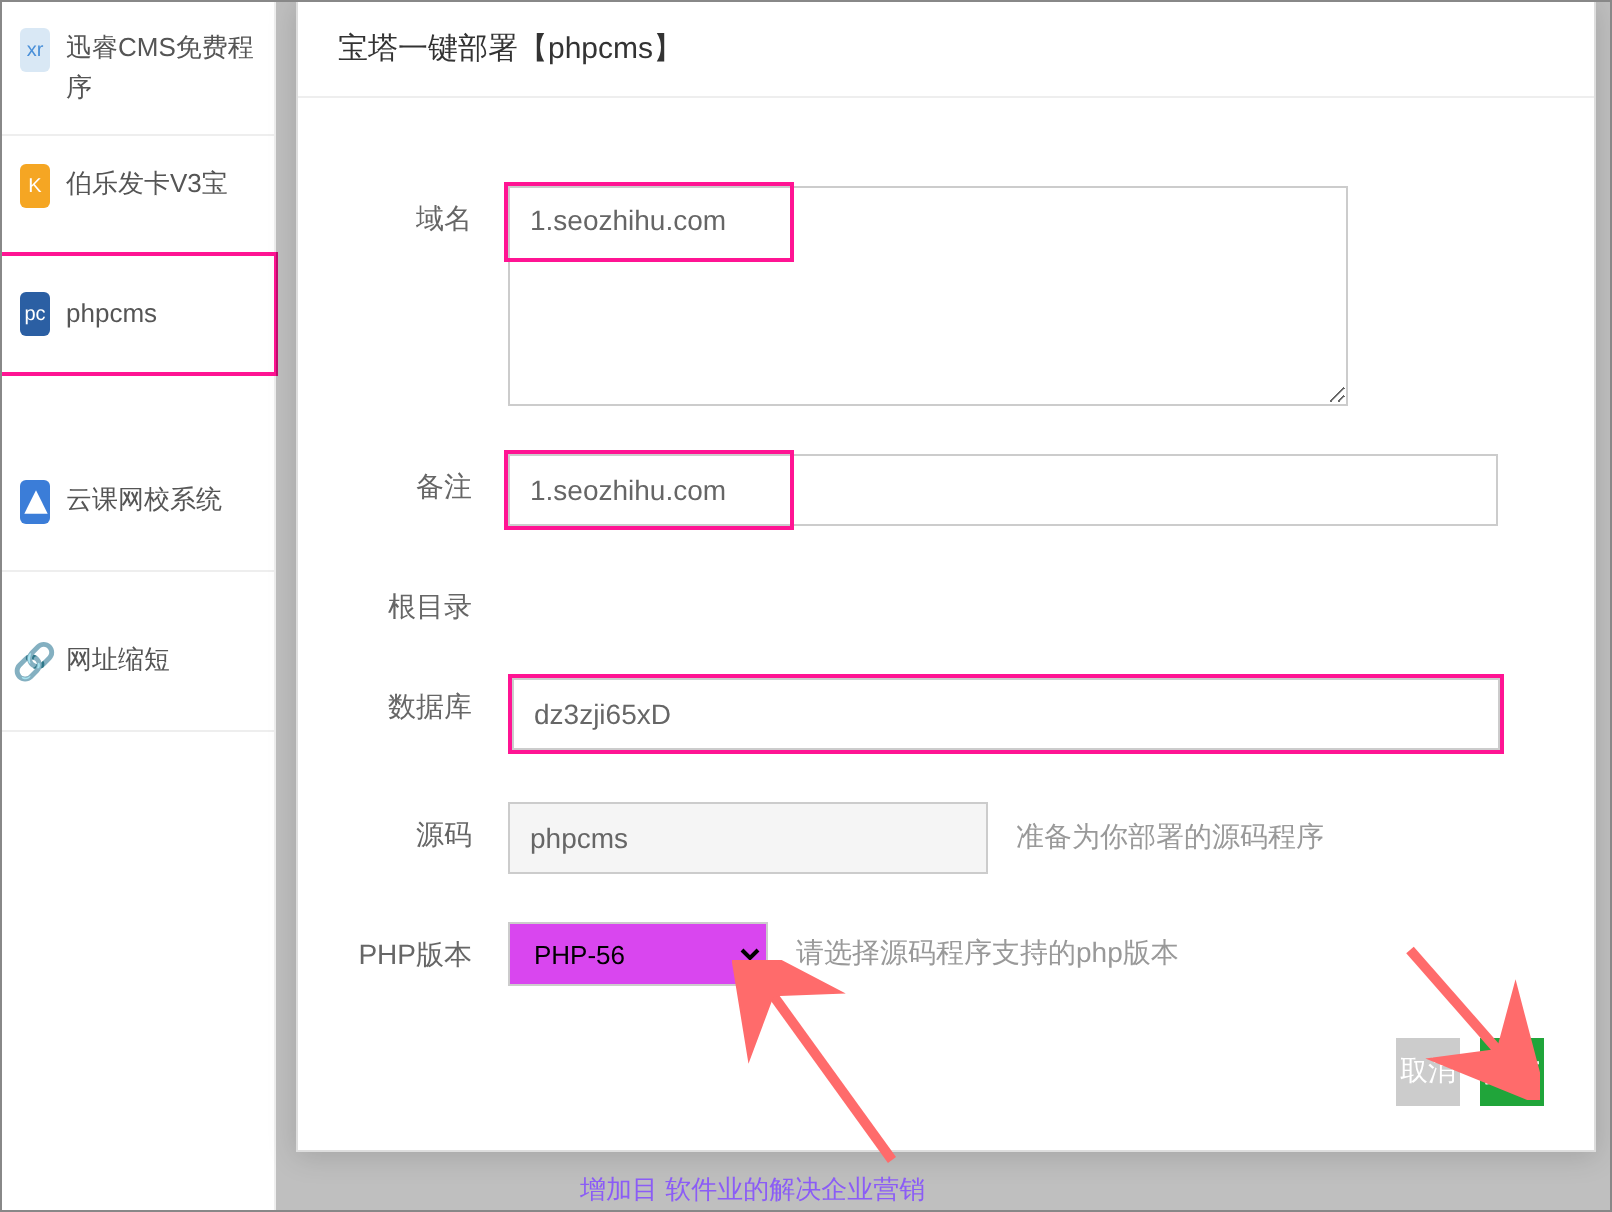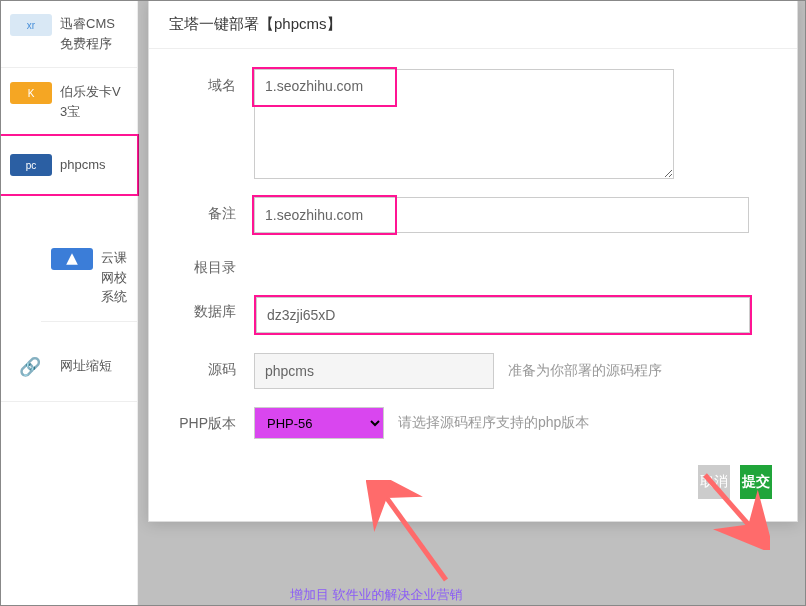--- a/index.html
+++ b/index.html
@@ -29,21 +29,21 @@
       border-bottom: 1px solid #eee;
       cursor: pointer;
       min-height: 60px;
     }
     .sidebar-item-short {
       min-height: auto;
       padding: 18px 10px;
       align-items: center;
     }
     .sidebar-icon {
-      width: 42px;
+      width: 15px;
       height: 22px;
       margin-right: 8px;
       flex-shrink: 0;
       border-radius: 3px;
       display: flex;
       align-items: center;
       justify-content: center;
       font-size: 10px;
       color: #fff;
     }
@@ -81,20 +81,21 @@
       font-size: 15px;
       color: #333;
     }
     .form {
       padding: 20px 25px 0 25px;
     }
     .form-row {
       display: flex;
       align-items: flex-start;
       margin-bottom: 18px;
+      margin-top: 24px;
     }
     .form-label {
       width: 80px;
       text-align: right;
       padding-right: 18px;
       padding-top: 8px;
       color: #666;
       font-size: 14px;
       flex-shrink: 0;
     }
@@ -221,21 +222,21 @@
     <div class="sidebar-label">迅睿CMS免费程序</div>
   </div>
   <div class="sidebar-item">
     <div class="sidebar-icon" style="background:#f5a623;">K</div>
     <div class="sidebar-label">伯乐发卡V3宝</div>
   </div>
   <div class="sidebar-item sidebar-item-short highlight-box">
     <div class="sidebar-icon" style="background:#2b5fa3;">pc</div>
     <div class="sidebar-label">phpcms</div>
   </div>
-  <div class="sidebar-item" style="margin-top:40px;margin-left:41px;">
+  <div class="sidebar-item" style="margin-top:40px;">
     <div class="sidebar-icon" style="background:#3b7dd8;">
       <svg width="14" height="14" viewBox="0 0 24 24" fill="#fff">
           <path d="M12 2L2 22h20z"></path>
         </svg>
     </div>
     <div class="sidebar-label">云课网校系统</div>
   </div>
   <div class="sidebar-item" style="margin-top:20px;">
     <div class="sidebar-icon" style="background:transparent;color:#222;font-size:18px;font-weight:bold;">🔗</div>
     <div class="sidebar-label">网址缩短</div>

